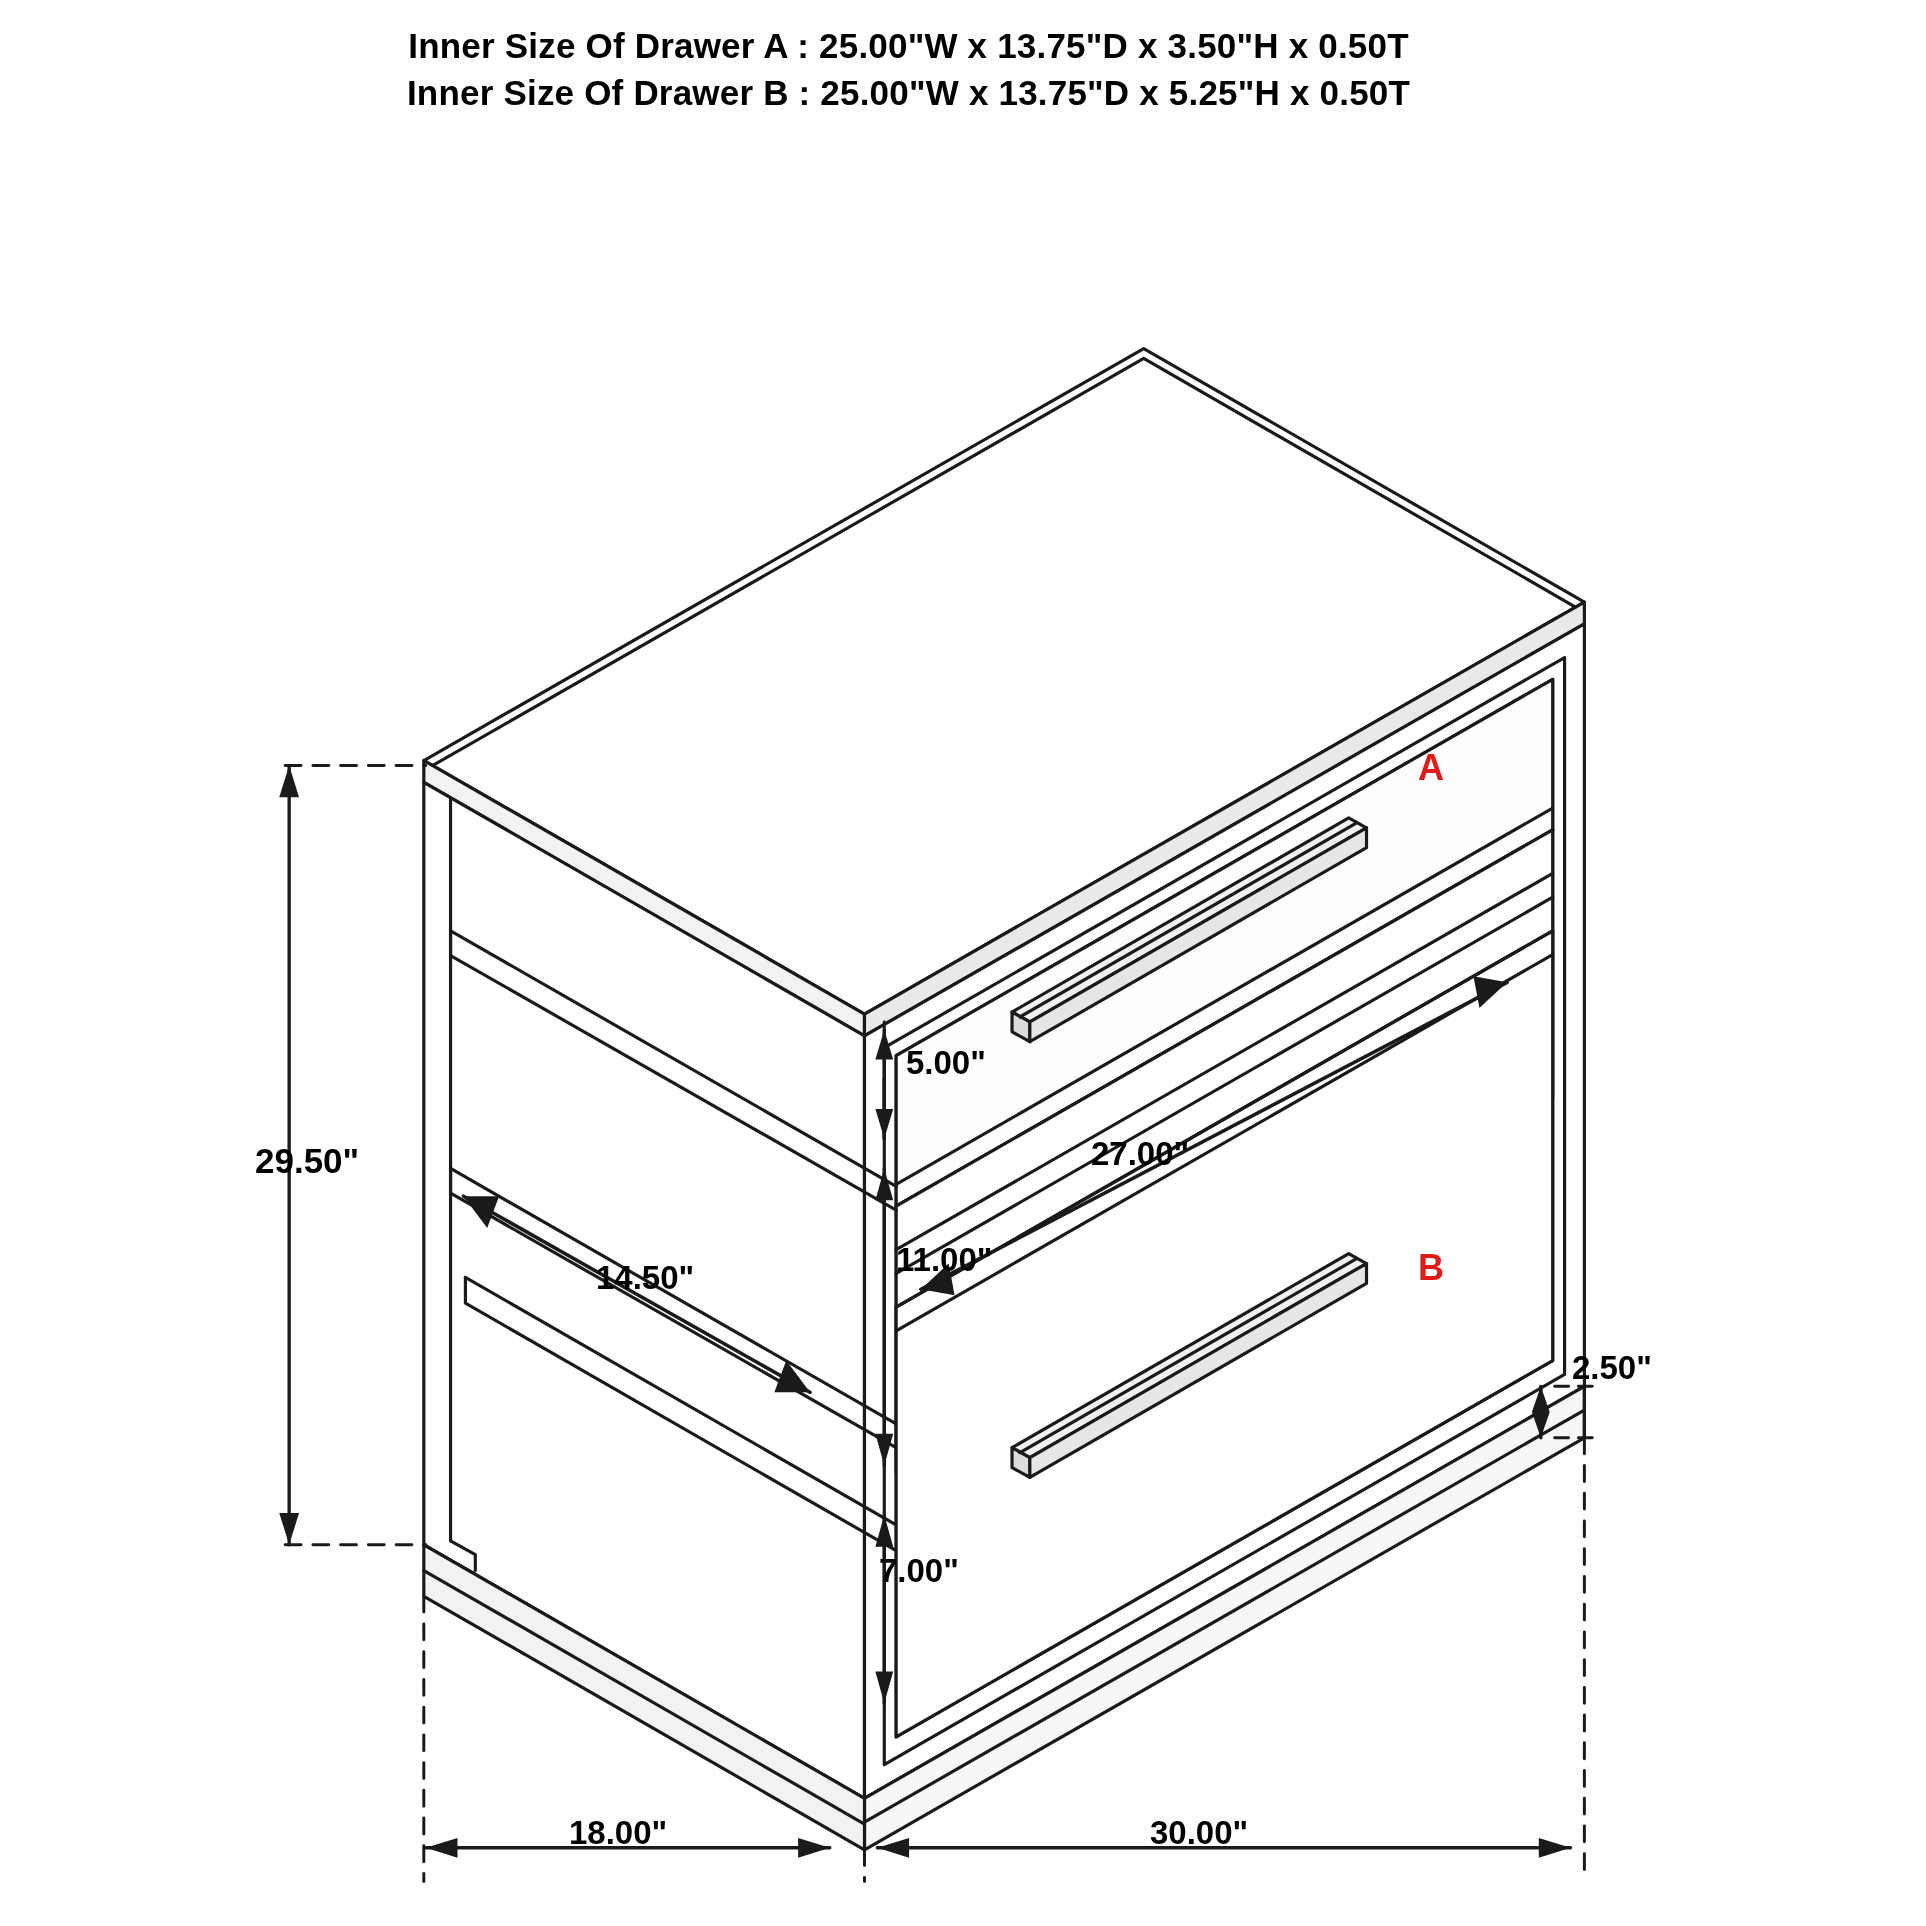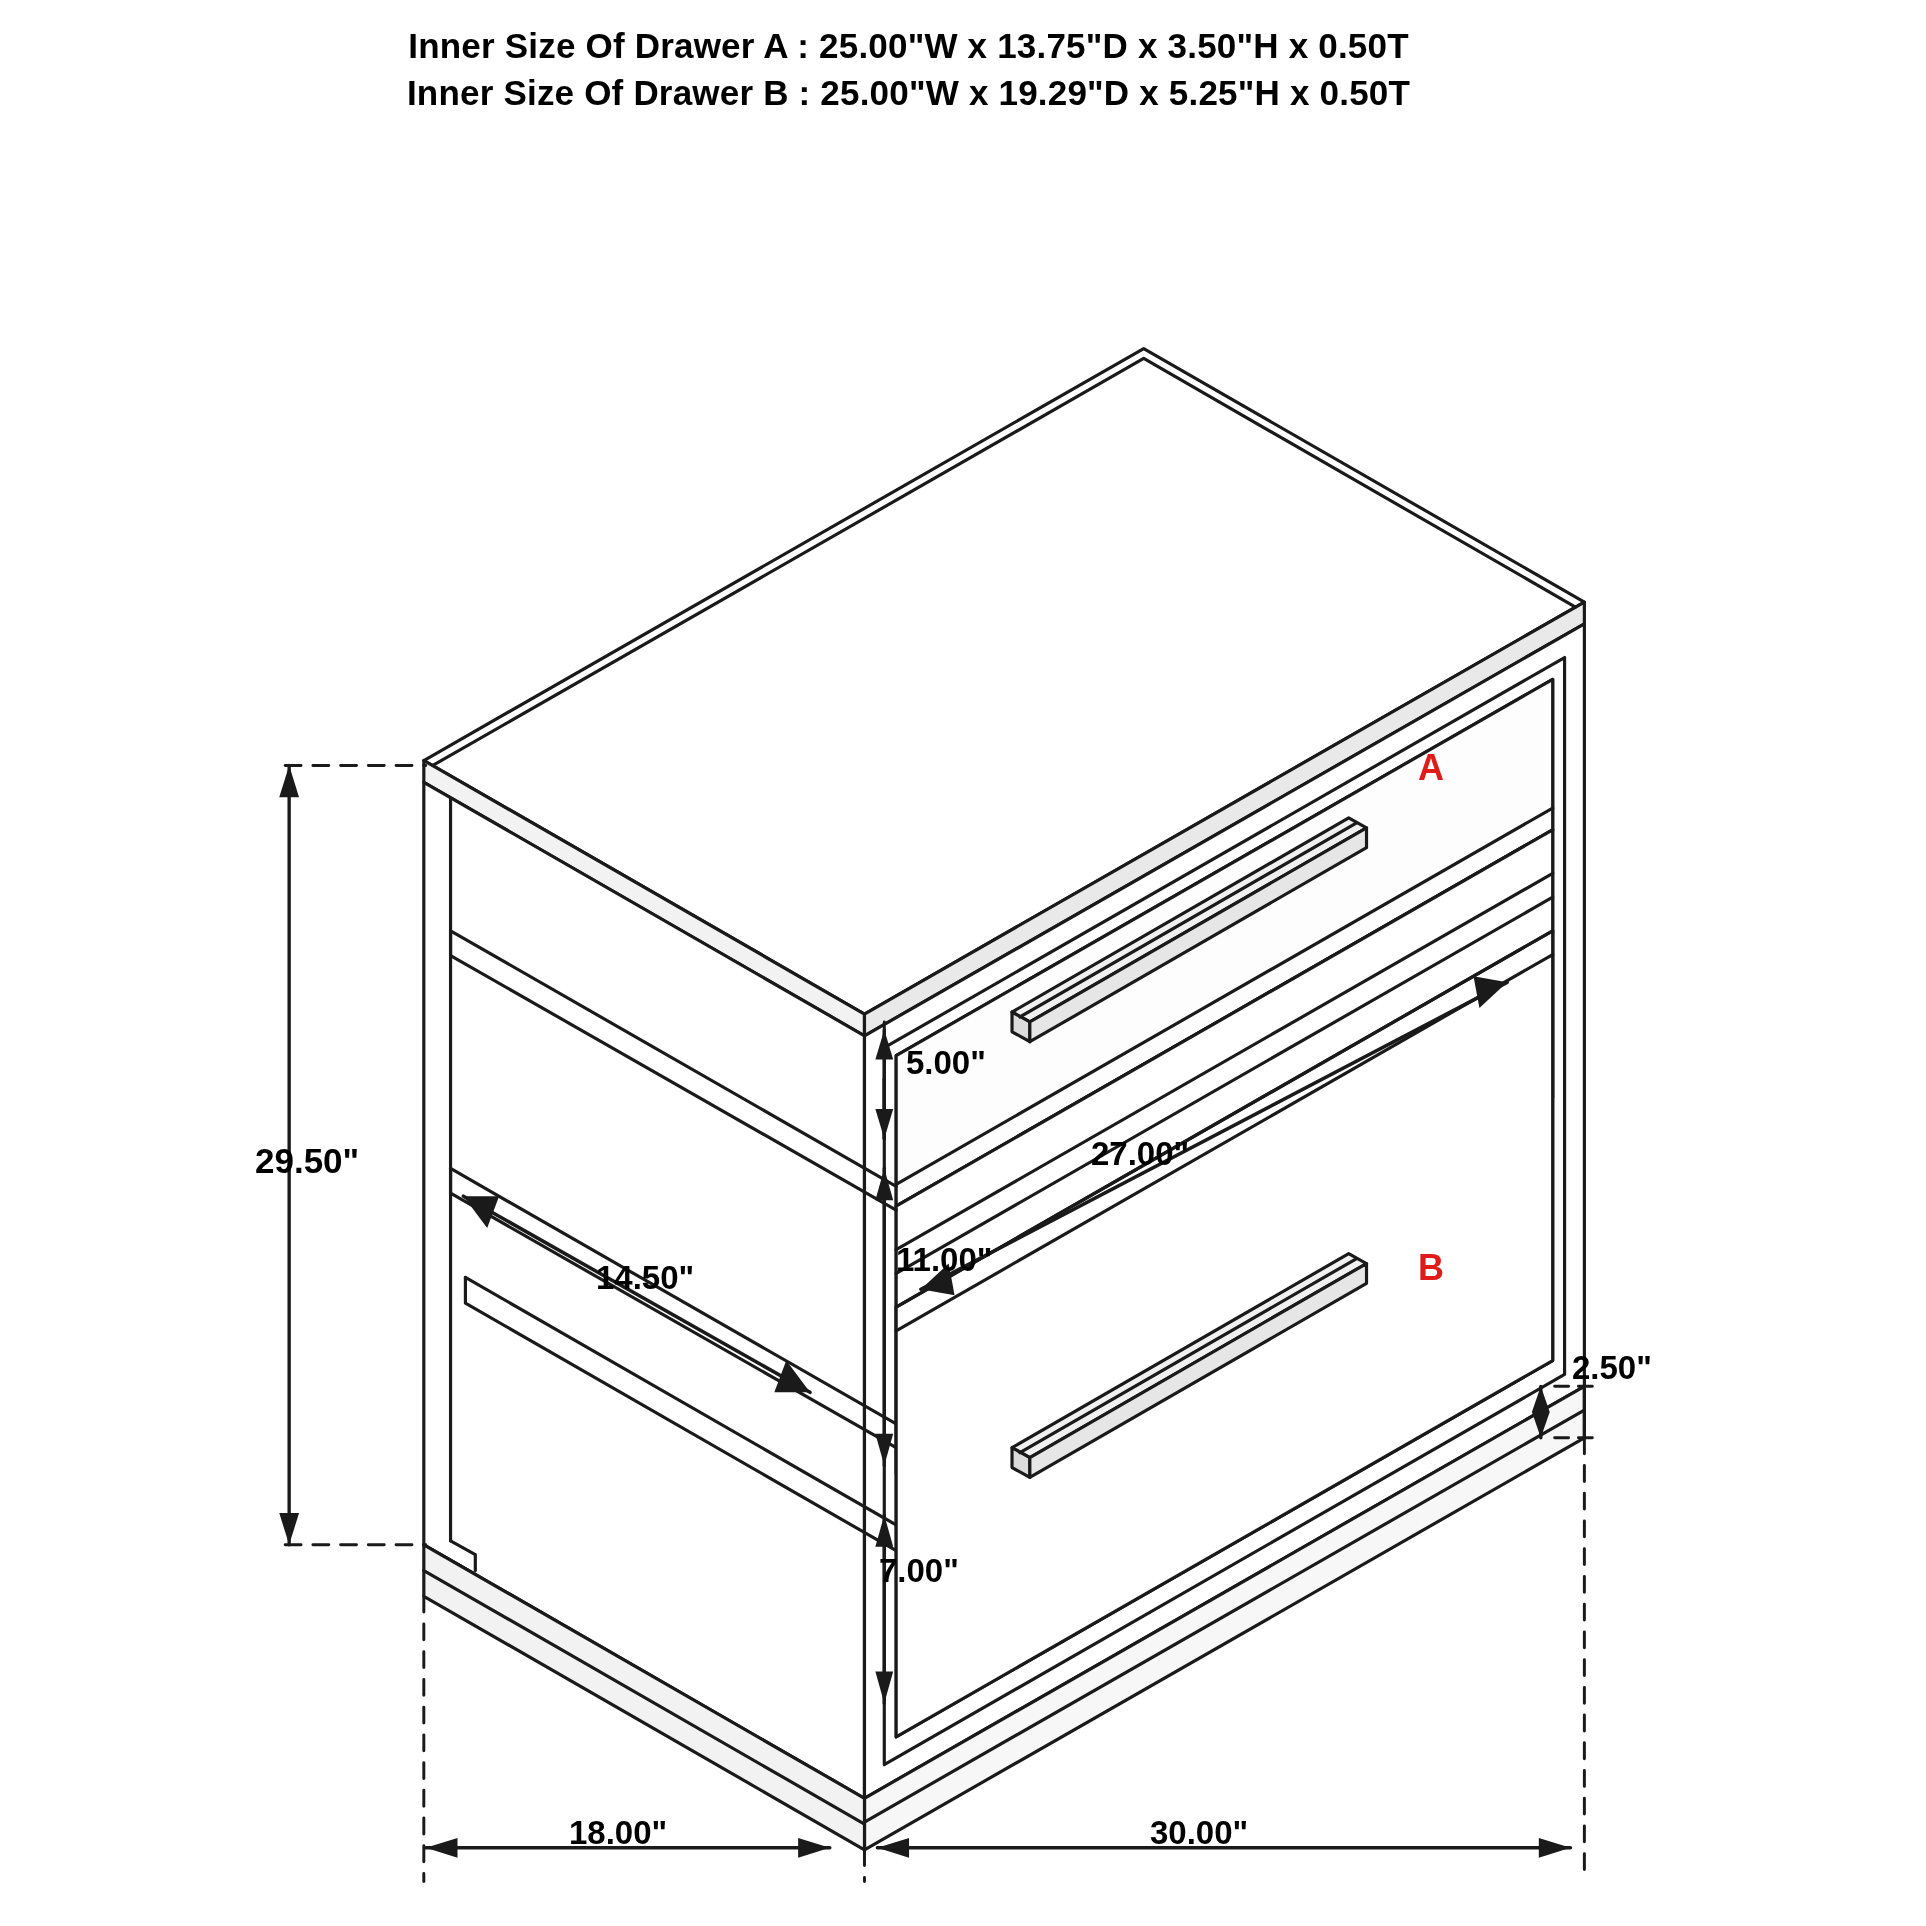--- a/index.html
+++ b/index.html
@@ -61,21 +61,21 @@
     font-size: 35px;
   }
 </style>
 </head>
 <body>
 
 <div id="stage">
 
   <div class="hdr" id="hdr-block">
     <div class="hdr-line">Inner Size Of Drawer A : 25.00"W x 13.75"D x 3.50"H x 0.50T</div>
-    <div class="hdr-line">Inner Size Of Drawer B : 25.00"W x 19.29"D x 5.25"H x 0.50T</div>
+    <div class="hdr-line">Inner Size Of Drawer B : 25.00"W x 13.75"D x 5.25"H x 0.50T</div>
   </div>
 
   <svg class="draw" viewBox="0 0 1946 1946">
     <g fill="none" stroke="#1a1a1a" stroke-width="3.2" stroke-linejoin="round" stroke-linecap="round">
 
       <g>
         <polygon points="428,768 1155,352 1600,608 873,1024" fill="#ffffff"></polygon>
         <polygon points="428,768 428,790 873,1046 873,1024" fill="#f2f2f2"></polygon>
         <polygon points="873,1024 873,1046 1600,630 1600,608" fill="#e9e9e9"></polygon>
         <polyline points="437,773 1155,362 1591,613"></polyline>

